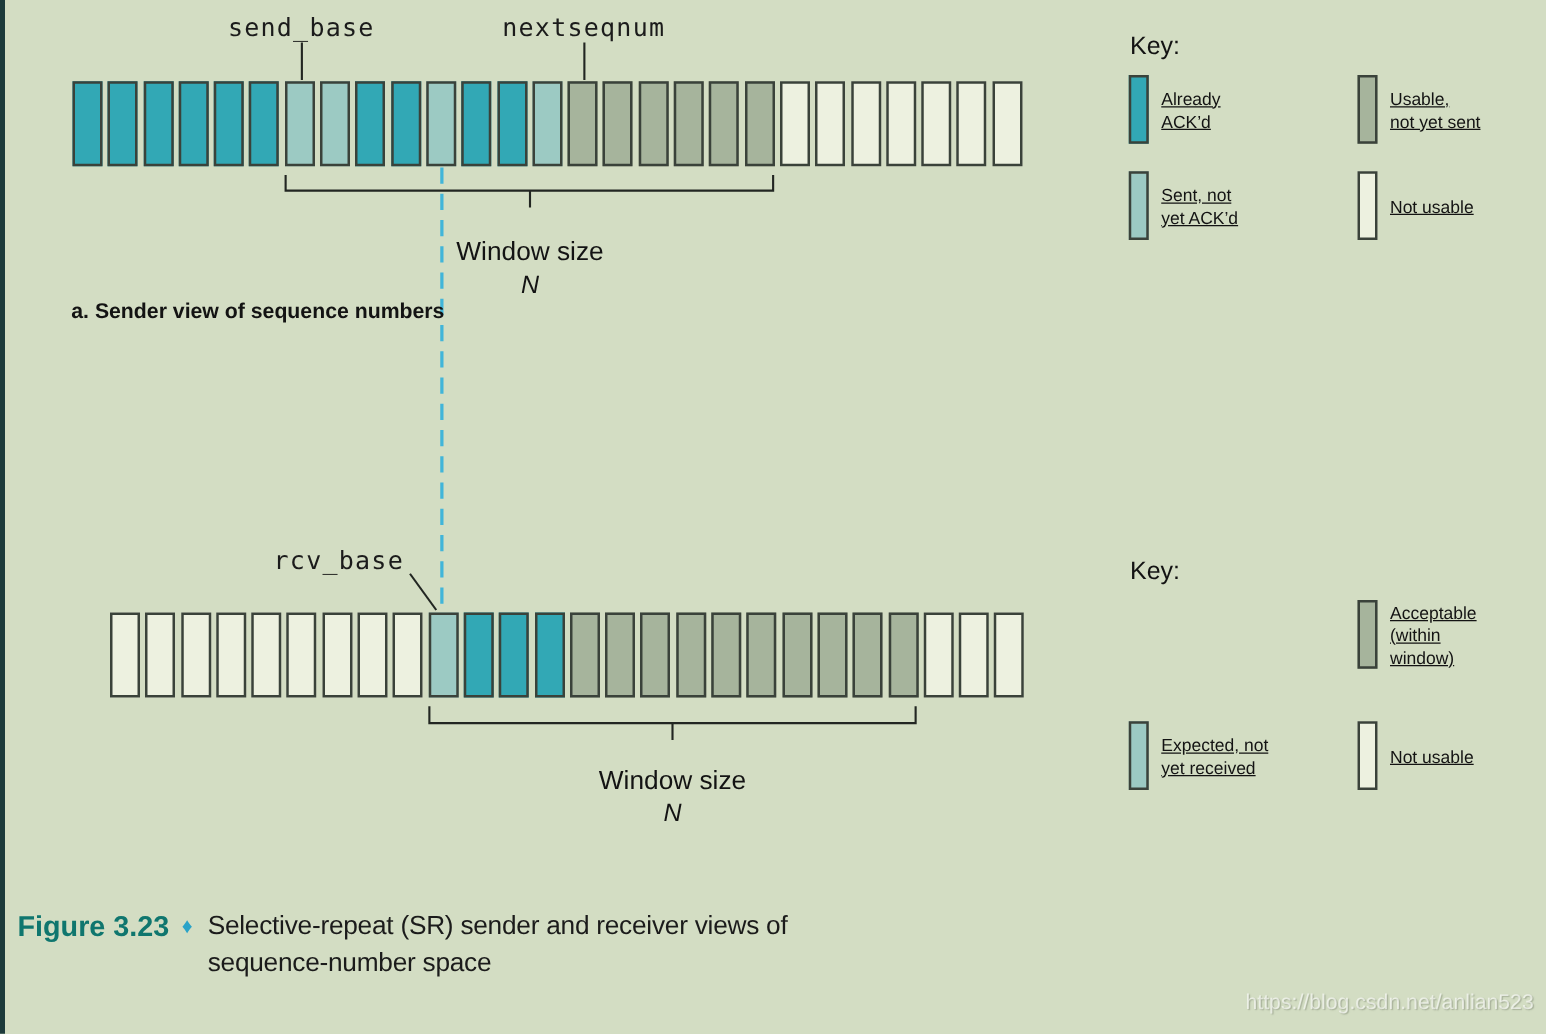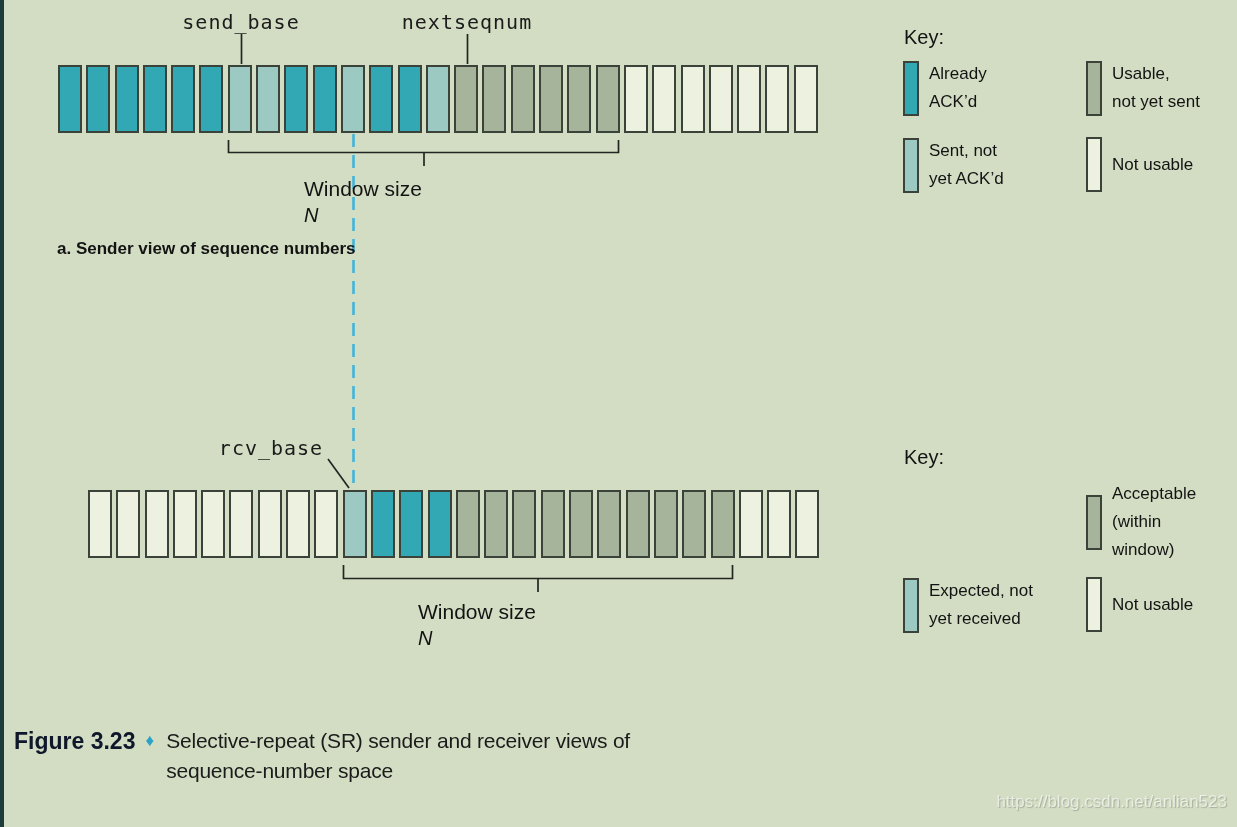--- a/index.html
+++ b/index.html
@@ -25,49 +25,49 @@
     font-size:20px;letter-spacing:1px;white-space:nowrap;color:#1b1b1b;
   }
   #send-base-label{left:241px;top:10px;}
   #nextseqnum-label{left:467px;top:10px;}
   #rcv-base-label{left:271px;top:436px;}
 
   
   #overlay{position:absolute;left:0;top:0;pointer-events:none;}
 
   
-  .window-label{position:absolute;transform:translateX(-50%);width:240px;}
+  .window-label{position:absolute;transform:translateX(-50%);text-align:center;width:240px;margin-top:13px;}
   .window-label .wtext{font-size:21px;}
   .window-label .wn{font-size:20px;font-style:italic;margin-top:3px;}
   #sender-window{left:424px;top:177px;}
   #receiver-window{left:538px;top:600px;}
 
   
   .section-caption{position:absolute;font-size:17px;font-weight:700;white-space:nowrap;}
   #sender-caption{left:57px;top:239px;}
   #receiver-caption{left:87px;top:666px;}
 
   
   .key{position:absolute;width:330px;}
   #sender-key{left:903px;top:26px;height:180px;}
   #receiver-key{left:903px;top:446px;height:200px;}
   .key-title{position:absolute;left:1px;top:0;font-size:20px;}
   .key-entry{position:absolute;display:flex;align-items:center;gap:10px;}
   .key-entry .swatch{flex:none;width:16px;height:55px;border:2px solid #3a423a;box-sizing:border-box;}
-  .key-label{font-size:17px;line-height:28px;white-space:pre-line;}
+  .key-label{font-size:14px;line-height:18px;white-space:pre-line;text-decoration:underline;}
   .key-entry.pos0{left:0;top:34px;}
   .key-entry.pos1{left:183px;top:34px;}
   #sender-key .key-entry.pos2{left:0;top:111px;}
   #sender-key .key-entry.pos3{left:183px;top:111px;}
   #receiver-key .key-entry.pos2{left:0;top:131px;}
   #receiver-key .key-entry.pos3{left:183px;top:131px;}
 
   
   #figure-caption{position:absolute;left:14px;top:726px;display:flex;align-items:flex-start;white-space:nowrap;}
-  #figure-number{font-size:23px;font-weight:700;color:#0f172a;line-height:30px;}
+  #figure-number{font-size:23px;font-weight:700;color:#0f766e;line-height:30px;}
   #figure-diamond{font-size:17px;color:#2aa3c8;line-height:30px;margin:0 12px 0 10px;}
   #figure-text{font-size:21px;letter-spacing:-0.2px;line-height:30px;color:#1b1b1b;}
 
   
   #watermark{
     position:absolute;right:10px;top:792px;font-size:17px;
     color:rgba(255,255,255,0.62);
     text-shadow:1px 1px 1px rgba(110,120,100,0.45);
   }
 </style>

